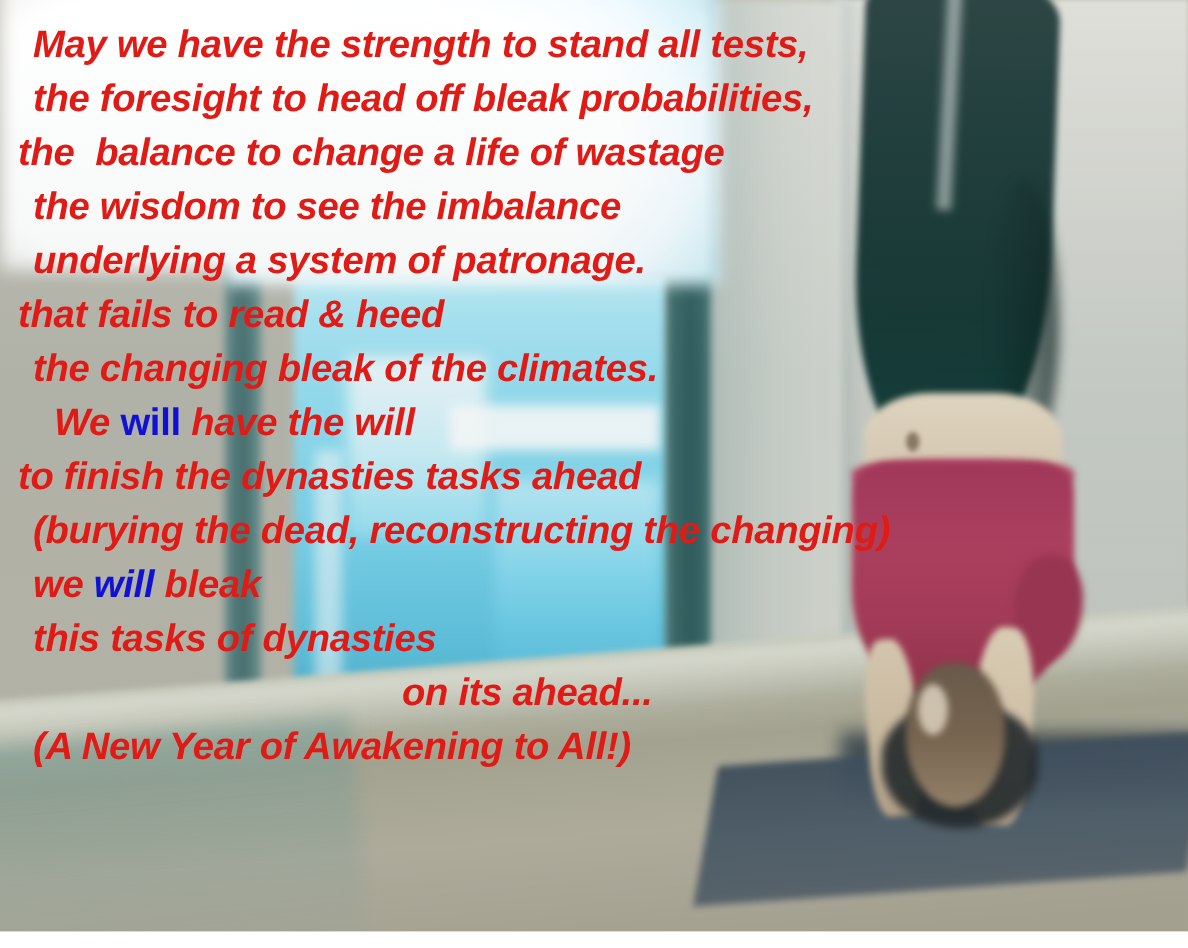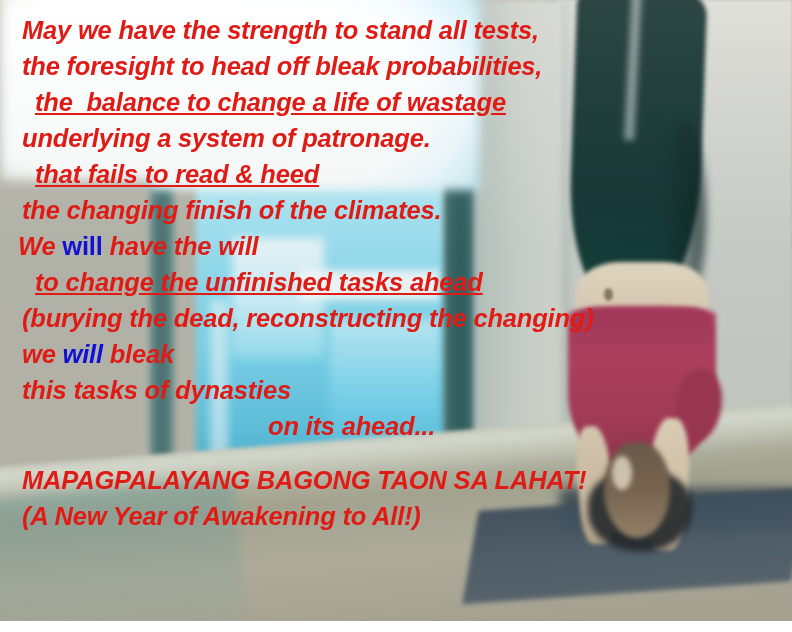--- a/index.html
+++ b/index.html
@@ -330,22 +330,22 @@
     font-family: "Liberation Sans", sans-serif;
     font-style: italic;
     font-weight: bold;
     font-size: 25.5px;
     line-height: 36px;
     color: #e01b16;
     white-space: pre;
     padding-left: 22px;
     letter-spacing: -0.2px;
   }
-  .line.indent-1 { padding-left: 35px; text-decoration: underline; }
-  .line.indent-2 { padding-left: 18px; }
+  .line.indent-1 { padding-left: 12px; }
+  .line.indent-2 { padding-left: 36px; }
   .line.indent-big { padding-left: 268px; }
   .line.gap-above { margin-top: 18px; }
 
   .kw {
     color: #1111d6;
     font-weight: bold;
     font-style: normal;
   }
   .kw.italic { font-style: italic; }
 </style>
@@ -396,26 +396,26 @@
     <div class="head"></div>
     <div class="hand-hl"></div>
 
     <div class="photo-grain"></div>
   </div>
 
   <div class="poem" id="poem-lines">
       <div class="line "><span>May we have the strength to stand all tests,</span></div>
       <div class="line "><span>the foresight to head off bleak probabilities,</span></div>
       <div class="line indent-1"><span>the  balance to change a life of wastage</span></div>
+      <div class="line "><span>the wisdom to see the imbalance</span></div>
       <div class="line "><span>underlying a system of patronage.</span></div>
       <div class="line indent-1"><span>that fails to read &amp; heed</span></div>
-      <div class="line "><span>the changing finish of the climates.</span></div>
+      <div class="line "><span>the changing bleak of the climates.</span></div>
       <div class="line indent-2"><span>We </span><span class="kw">will</span><span> have the will</span></div>
-      <div class="line indent-1"><span>to change the unfinished tasks ahead</span></div>
+      <div class="line indent-1"><span>to finish the dynasties tasks ahead</span></div>
       <div class="line "><span>(burying the dead, reconstructing the changing)</span></div>
       <div class="line "><span>we </span><span class="kw italic">will</span><span> bleak</span></div>
       <div class="line "><span>this tasks of dynasties</span></div>
       <div class="line indent-big"><span>on its ahead...</span></div>
-      <div class="line gap-above"><span>MAPAGPALAYANG BAGONG TAON SA LAHAT!</span></div>
       <div class="line "><span>(A New Year of Awakening to All!)</span></div>
     </div>
 
 </div>
 
 </body></html>

